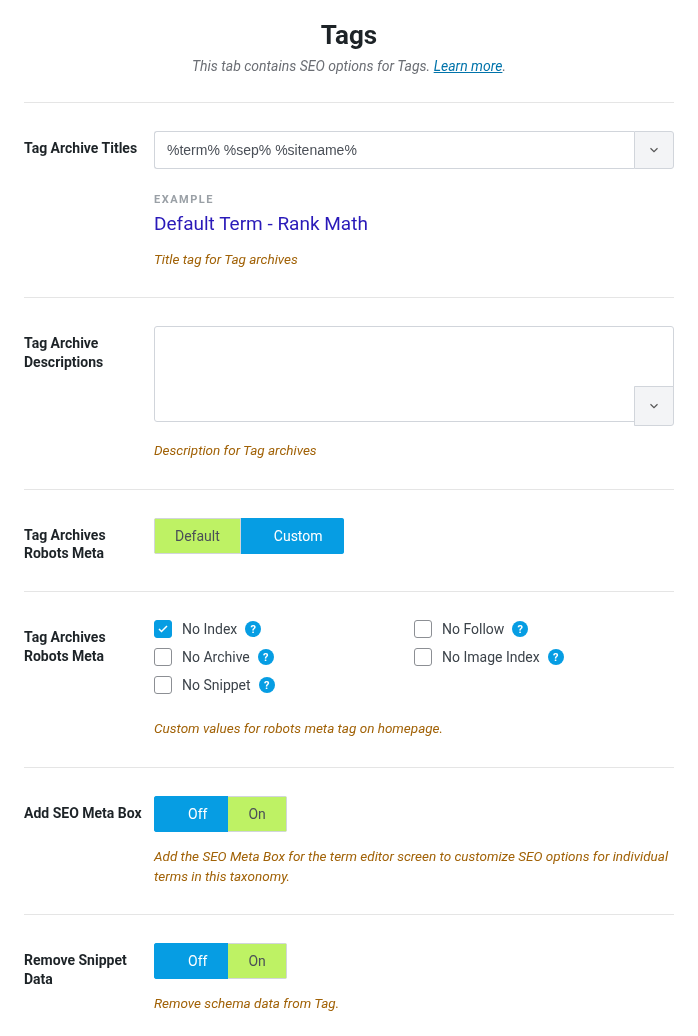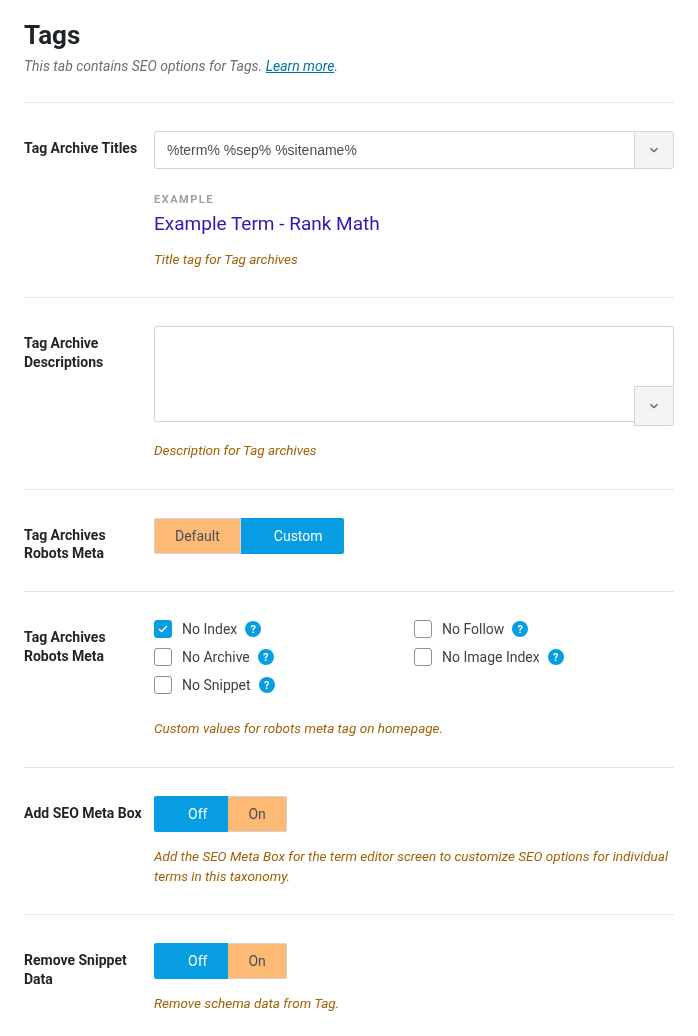--- a/index.html
+++ b/index.html
@@ -1,38 +1,38 @@
 <!DOCTYPE html>
 <html><head>
 <meta charset="utf-8">
 <style>
 * { box-sizing: border-box; margin: 0; padding: 0; }
 body { font-family: -apple-system, BlinkMacSystemFont, "Segoe UI", Roboto, sans-serif; color: #1d2327; background: #fff; width: 698px; }
 .wrap { padding: 20px 24px; }
-.header { margin-bottom: 28px; }
+.header { text-align: center; margin-bottom: 28px; }
 .header h1 { font-size: 26px; font-weight: 700; margin-bottom: 8px; }
 .header p { color: #6b6e74; font-style: italic; font-size: 14px; }
 .header a { color: #0073aa; text-decoration: underline; }
 .row { display: flex; padding: 28px 0; border-top: 1px solid #e5e5e5; }
 .row:first-of-type { border-top: 1px solid #e5e5e5; }
 .label { width: 130px; flex-shrink: 0; font-weight: 700; font-size: 14px; padding-right: 12px; padding-top: 8px; line-height: 1.35; }
 .field { flex: 1; }
 .input-group { display: flex; border-radius: 18px; }
 .text-input { flex: 1; border: 1px solid #d1d5db; border-right: none; border-radius: 3px 0 0 3px; padding: 10px 12px; font-size: 14px; color: #4a4f57; }
 .dropdown-btn { width: 40px; border: 1px solid #d1d5db; border-radius: 0 3px 3px 0; background: #f3f4f6; display: flex; align-items: center; justify-content: center; cursor: pointer; }
 .dropdown-btn svg { width: 14px; height: 14px; }
 .textarea-wrap { position: relative; }
 .textarea { width: 100%; height: 96px; border: 1px solid #d1d5db; border-radius: 3px; padding: 10px 12px; font-size: 14px; resize: none; font-family: inherit; }
 .textarea-dd { position: absolute; right: 0; bottom: 0; width: 40px; height: 40px; border: 1px solid #d1d5db; border-left: 1px solid #d1d5db; border-radius: 0 0 3px 0; background: #f3f4f6; display: flex; align-items: center; justify-content: center; cursor: pointer; }
 .example-label { color: #9aa0a6; font-size: 11px; letter-spacing: 1.5px; font-weight: 700; margin-top: 24px; }
 .example-text { color: #2a1ab9; font-size: 19px; margin-top: 6px; }
 .help { color: #a16207; font-style: italic; font-size: 13.5px; margin-top: 14px; line-height: 1.5; }
 .help code { background: #f1f1f1; padding: 1px 6px; font-style: normal; border-radius: 2px; font-family: monospace; font-size: 13px; }
 .btn-group { display: inline-flex; border-radius: 3px; overflow: hidden; }
-.btn-seg { padding: 9px 20px; font-size: 14px; border: 1px solid #d1d5db; background: #fdba74; cursor: pointer; color: #4a4f57; }
+.btn-seg { padding: 9px 20px; font-size: 14px; border: 1px solid #d1d5db; background: #bef264; cursor: pointer; color: #4a4f57; }
 .btn-seg + .btn-seg { border-left: none; }
 .btn-seg.active { background: #069de3; color: #fff; border-color: #069de3; padding-left: 33px; }
 .check-grid { display: flex; flex-wrap: wrap; }
 .check-col { width: 50%; }
 .check-item { display: flex; align-items: center; margin-bottom: 10px; font-size: 14px; }
 .chk { width: 18px; height: 18px; border: 1px solid #8c8f94; border-radius: 3px; margin-right: 10px; display: inline-flex; align-items: center; justify-content: center; cursor: pointer; flex-shrink: 0; }
 .chk.checked { background: #069de3; border-color: #069de3; }
 .chk.checked svg { display: block; }
 .chk svg { display: none; width: 12px; height: 12px; }
 .chk-label { color: #3c434a; }
@@ -55,21 +55,21 @@
     <div class="field">
       <div class="input-group">
         <input type="text" class="text-input" value="%term% %sep% %sitename%" style="">
         <div class="dropdown-btn">
           <svg viewBox="0 0 24 24" fill="none" stroke="#555" stroke-width="2">
               <polyline points="6 9 12 15 18 9"></polyline>
             </svg>
         </div>
       </div>
       <div class="example-label">EXAMPLE</div>
-      <div class="example-text">Example Term - Rank Math</div>
+      <div class="example-text">Default Term - Rank Math</div>
       <div class="help">Title tag for Tag archives</div>
     </div>
   </div>
 
   <div class="row">
     <div class="label">Tag Archive Descriptions</div>
     <div class="field">
       <div class="textarea-wrap">
         <textarea class="textarea" style=""></textarea>
         <div class="textarea-dd">

